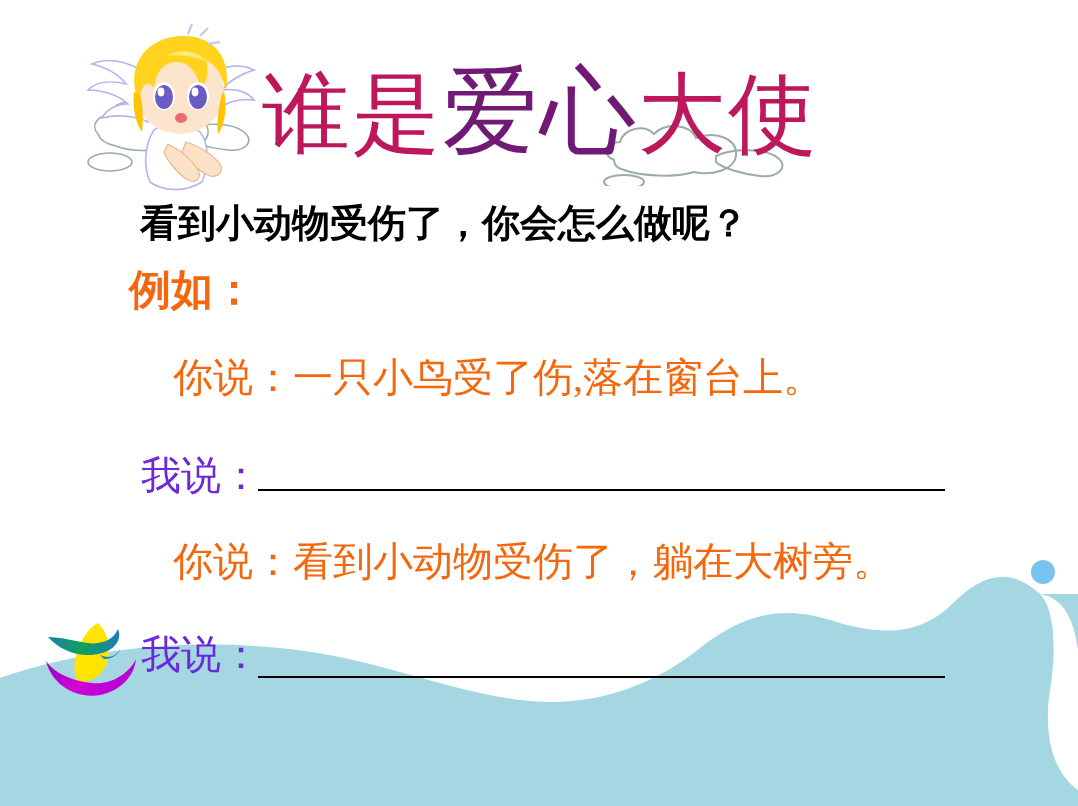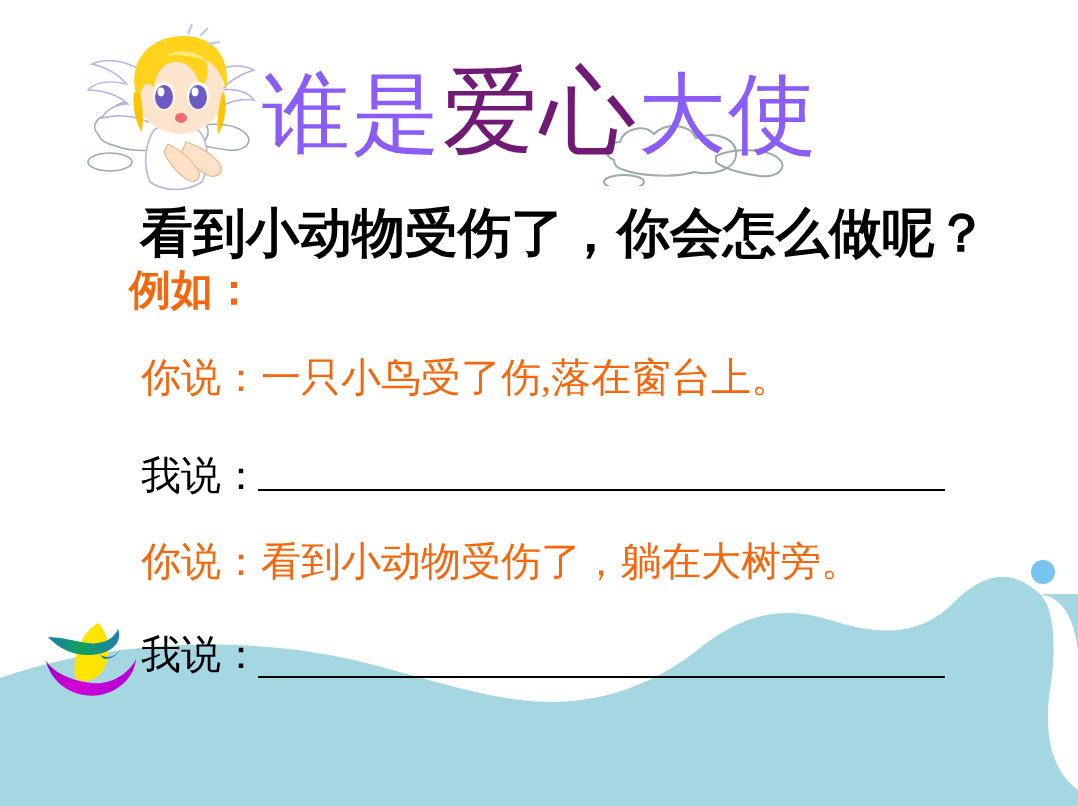--- a/index.html
+++ b/index.html
@@ -40,42 +40,42 @@
     position: absolute;
     left: 262px;
     top: 62px;
     white-space: nowrap;
     font-family: "Liberation Serif", "DejaVu Serif", serif;
     font-size: 88px;
     line-height: 1.05;
     letter-spacing: 2px;
     z-index: 4;
   }
-  .title .t-purple { color: #8b5cf6; }
+  .title .t-purple { color: #be185d; }
   .title .t-orange { color: #701a75; font-size: 96px; }
 
   
   .title-cloud {
     position: absolute;
     left: 596px;
     top: 116px;
     width: 200px;
     height: 70px;
     z-index: 2;
   }
 
   
   .question {
     position: absolute;
     left: 140px;
     top: 198px;
     white-space: nowrap;
     font-family: "Liberation Serif", "DejaVu Serif", serif;
     font-weight: bold;
-    font-size: 53px;
+    font-size: 38px;
     color: #000000;
     letter-spacing: 0px;
     z-index: 5;
   }
 
   
   .example-label {
     position: absolute;
     left: 129px;
     top: 262px;
@@ -91,22 +91,22 @@
   .row {
     position: absolute;
     left: 141px;
     white-space: nowrap;
     font-family: "Liberation Serif", "DejaVu Serif", serif;
     font-size: 40px;
     z-index: 5;
     display: flex;
     align-items: baseline;
   }
-  .row-you    { color: #f4670c; }
-  .row-me     { color: #000000; }
+  .row-you    { color: #f4670c; margin-left: 32px; }
+  .row-me     { color: #6d28d9; }
 
   .row-1 { top: 350px; }
   .row-2 { top: 448px; }
   .row-3 { top: 534px; }
   .row-4 { top: 627px; }
 
   .blank-line {
     position: absolute;
     height: 0;
     border-top: 2px solid #000000;

